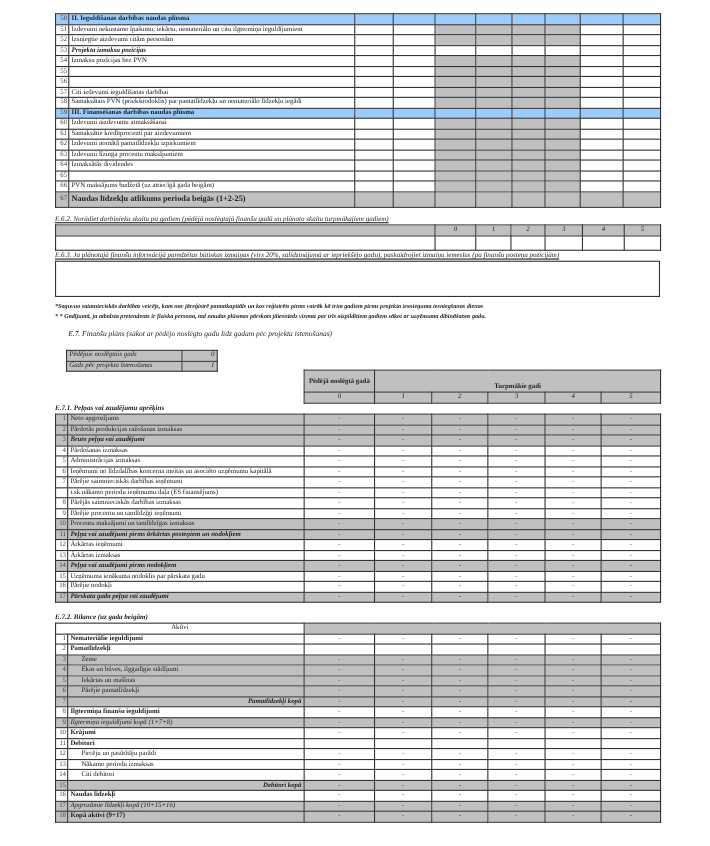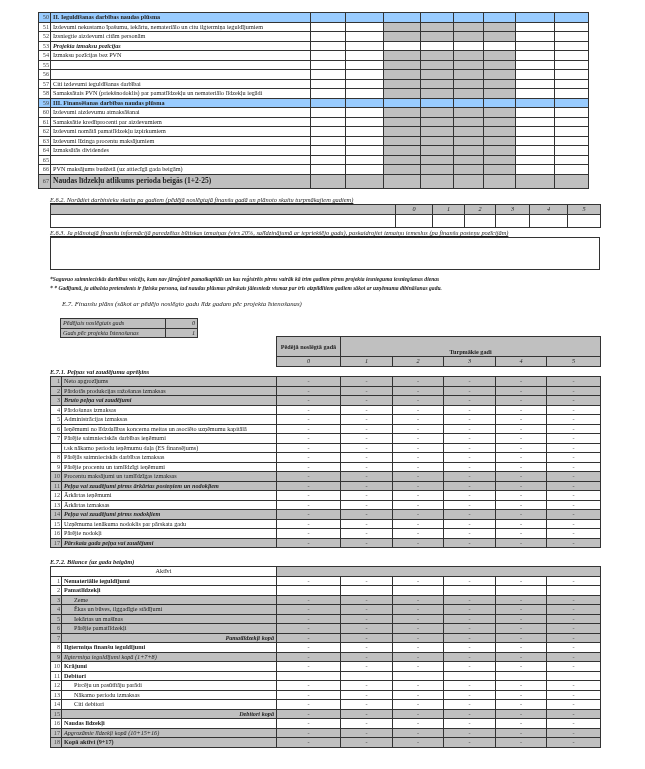--- a/index.html
+++ b/index.html
@@ -16,21 +16,21 @@
   .r { text-align: right; }
   .note { font-style: italic; font-size: 5.6px; position: absolute; white-space: nowrap; }
   .heading { font-style: italic; font-size: 6.4px; position: absolute; white-space: nowrap; }
   .tall td { height: 14px; }
   .dash { text-align: center; color: #555; }
   .box { position: absolute; border: 1.5px solid #333; }
 </style>
 </head>
 <body>
 
-<table id="cf" style="left:38px; top:12px; width:550px;">
+<table id="cf" style="left:50px; top:12px; width:550px;">
   <colgroup>
     <col style="width:12px">
       <col style="width:260px">
       <col style="width:35px">
       <col style="width:38px">
       <col style="width:37px">
       <col style="width:33px">
       <col style="width:30px">
       <col style="width:32px">
       <col style="width:39px">

